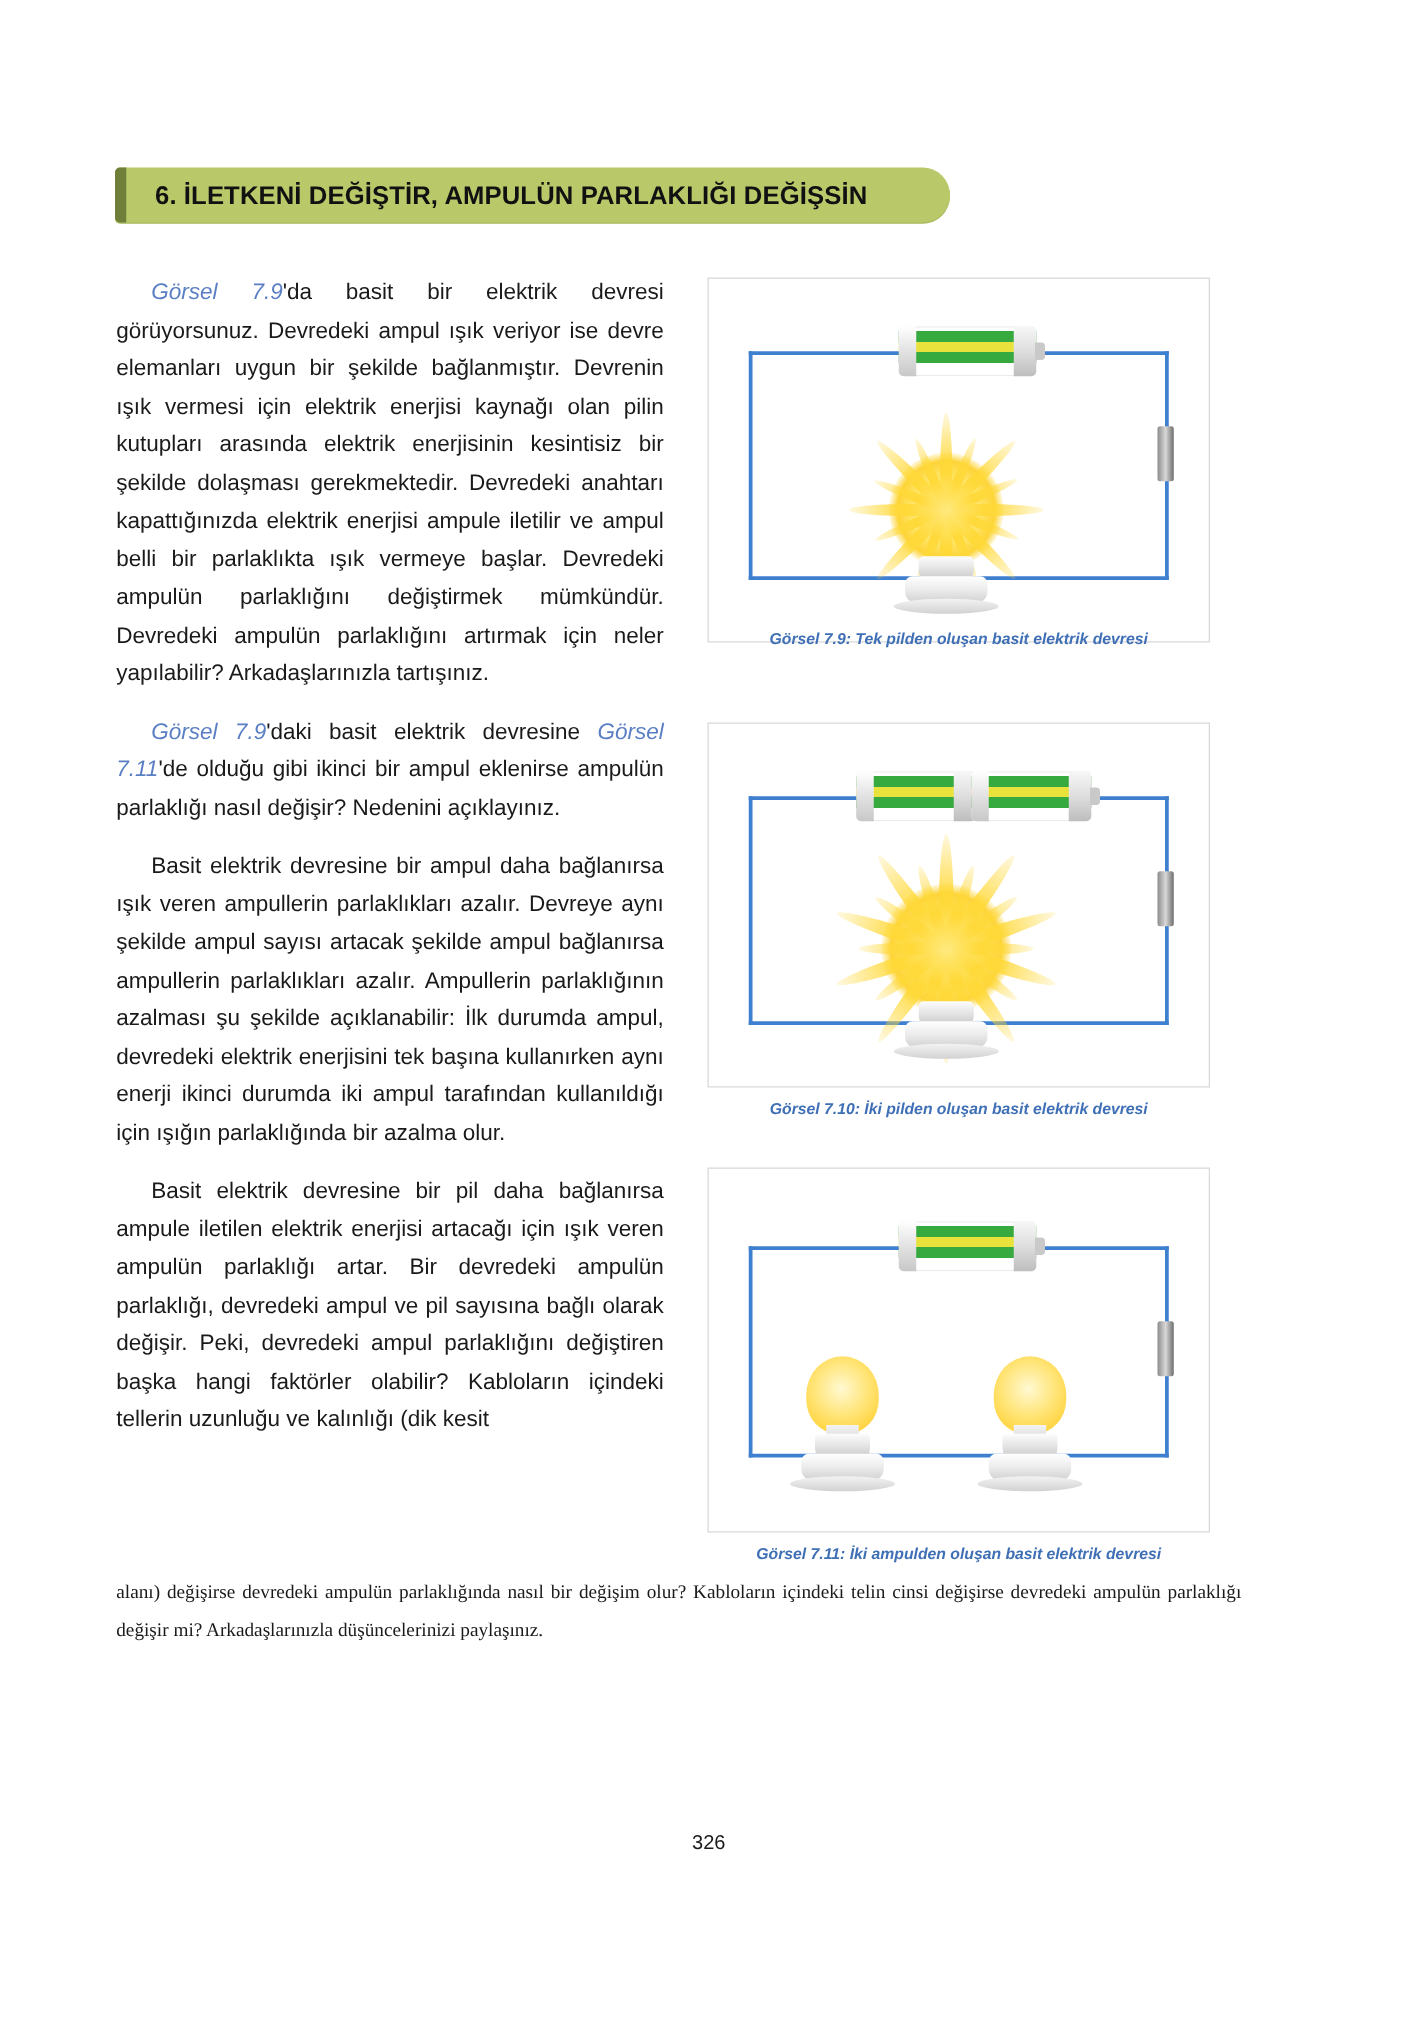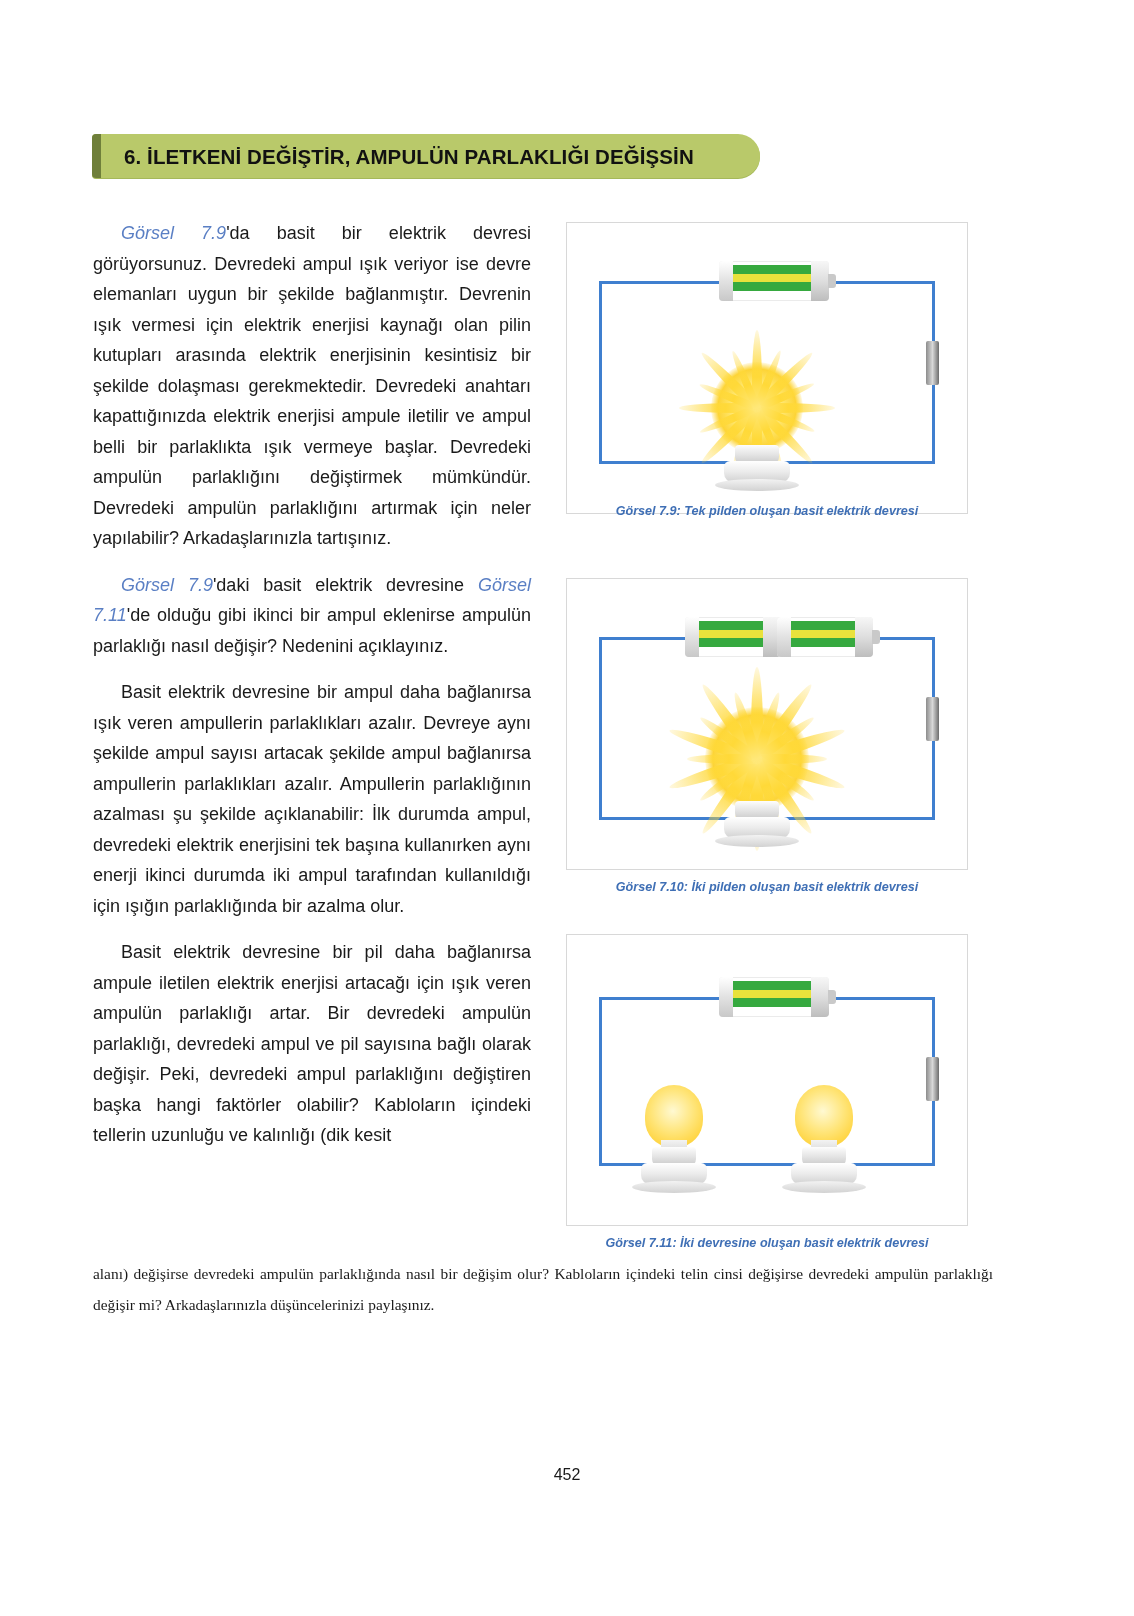--- a/index.html
+++ b/index.html
@@ -358,23 +358,23 @@
     <div class="bulb-base" style="left:85px; top:212px;"></div>
     <div class="bulb-holder" style="left:74px; top:228px;"></div>
     <div class="bulb-stand" style="left:65px; top:246px;"></div>
 
     <div class="bulb-glass" style="left:228px; top:150px;"></div>
     <div class="bulb-neck" style="left:244px; top:205px;"></div>
     <div class="bulb-base" style="left:235px; top:212px;"></div>
     <div class="bulb-holder" style="left:224px; top:228px;"></div>
     <div class="bulb-stand" style="left:215px; top:246px;"></div>
   </div>
-  <div class="caption cap3">Görsel 7.11: İki devresine oluşan basit elektrik devresi</div>
+  <div class="caption cap3">Görsel 7.11: İki ampulden oluşan basit elektrik devresi</div>
 
   <div class="col-full">
     <p>
       <span>alanı) değişirse devredeki ampulün parlaklığında nasıl bir değişim olur? Kabloların içindeki telin cinsi değişirse devredeki ampulün parlaklığı değişir mi? Arkadaşlarınızla düşüncelerinizi paylaşınız.</span>
     </p>
   </div>
 
-  <div class="page-number">452</div>
+  <div class="page-number">326</div>
 
 </div>
 
 </body></html>

